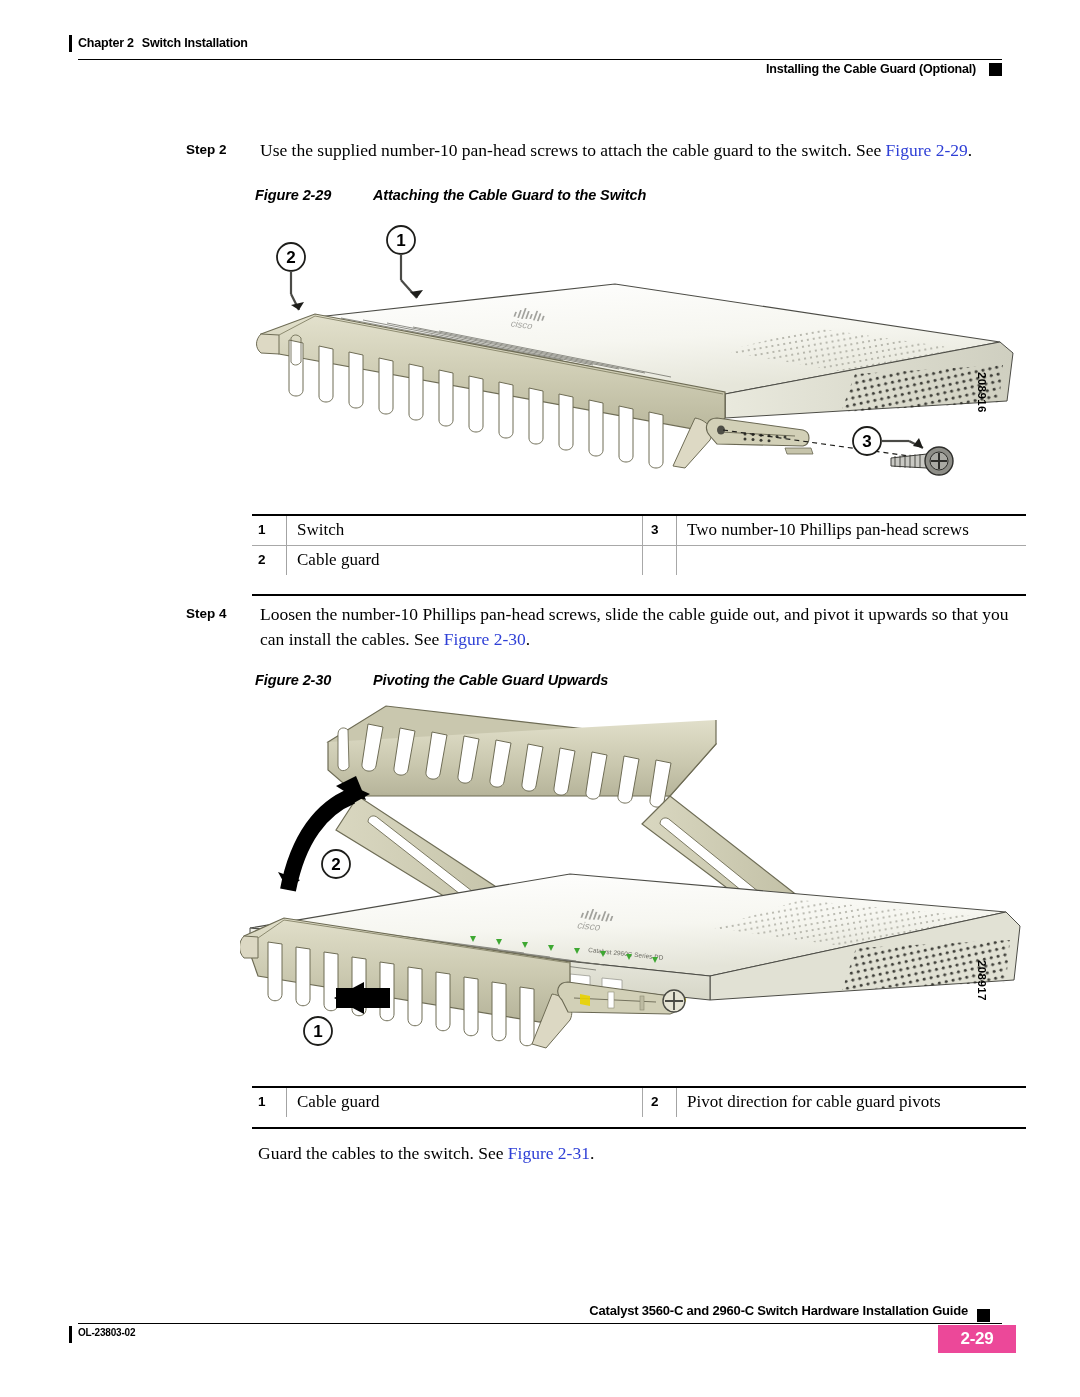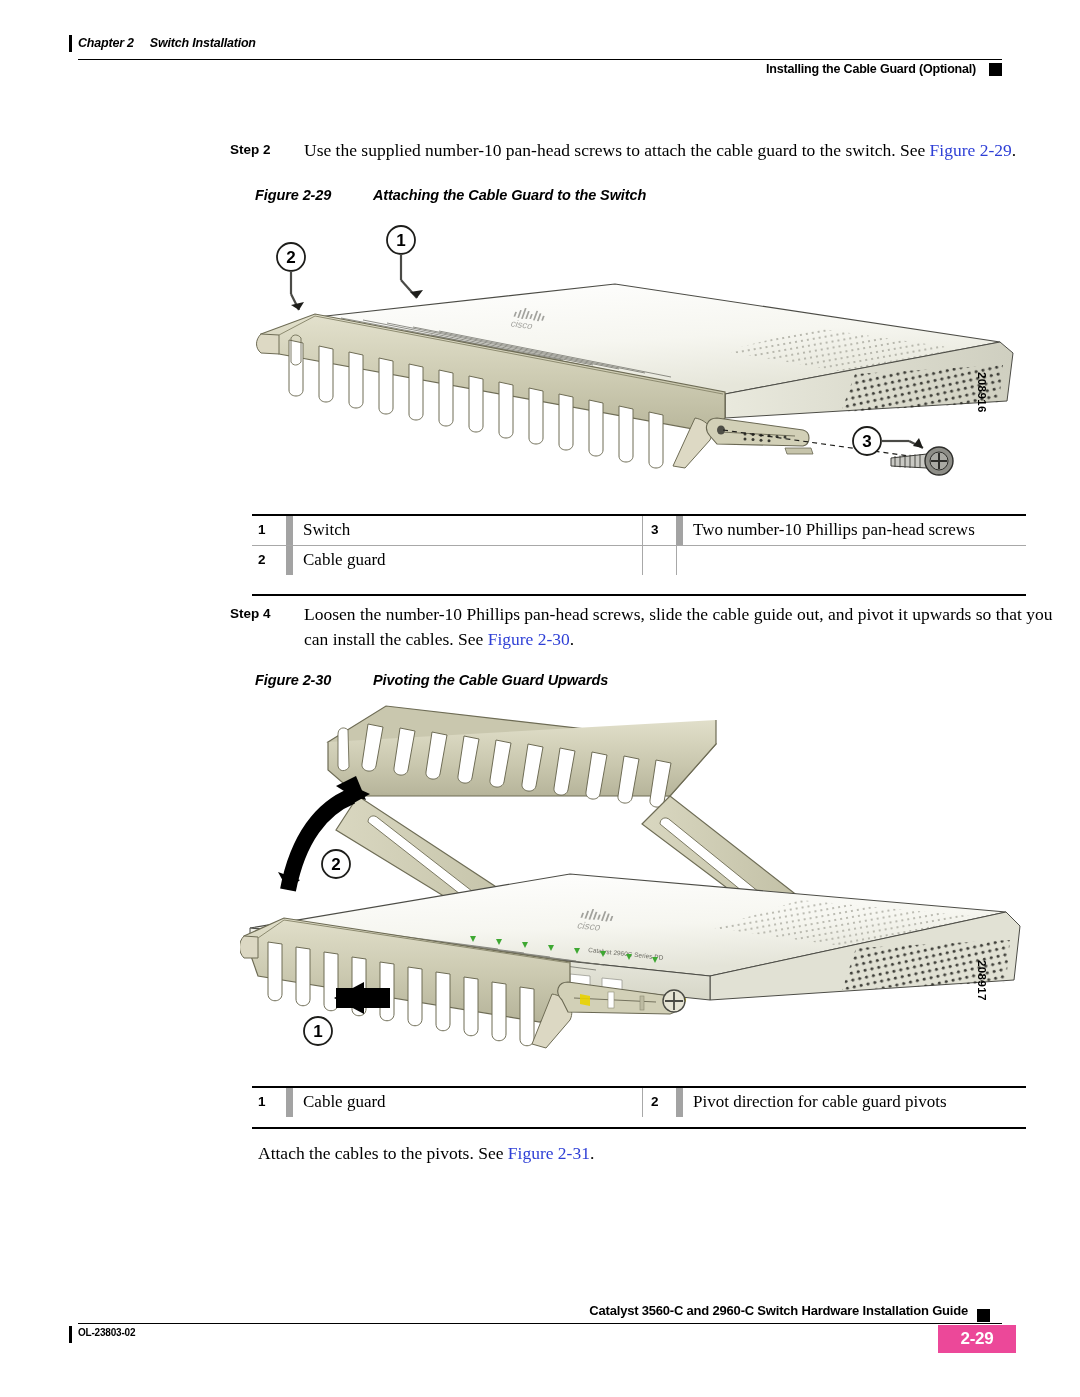--- a/index.html
+++ b/index.html
@@ -23,26 +23,25 @@
     top: 30px;
     width: 924px;
     height: 52px;
   }
   .hdr-left {
     position: absolute;
     left: 0;
     top: 6px;
     display: flex;
     align-items: baseline;
-    gap: 16px;
+    gap: 8px;
     font-family: "Liberation Sans", sans-serif;
     font-weight: bold;
     font-size: 12.5px;
     letter-spacing: -0.2px;
-    font-style: italic;
   }
   .hdr-bar {
     position: absolute;
     left: -9px;
     top: 5px;
     width: 2.5px;
     height: 17px;
     background: #000;
   }
   .hdr-rule {
@@ -71,21 +70,20 @@
     height: 13px;
     background: #000;
   }
 
   
   .step {
     position: absolute;
     display: flex;
     font-size: 17.5px;
     line-height: 1.45;
-    margin-left: 44px;
   }
   .step-label {
     font-family: "Liberation Sans", sans-serif;
     font-weight: bold;
     font-size: 13.5px;
     width: 74px;
     flex: 0 0 74px;
     padding-top: 2px;
   }
   .step-body {
@@ -130,21 +128,21 @@
     flex: 0 0 34px;
     font-family: "Liberation Sans", sans-serif;
     font-weight: bold;
     font-size: 13.5px;
     padding: 6px 0 7px 6px;
     box-sizing: border-box;
   }
   .cell-txt {
     flex: 1;
     padding: 4px 0 5px 10px;
-    border-left: 7px solid #a3a3a3;
+    border-left: 1px solid #a3a3a3;
     box-sizing: border-box;
   }
   .cell-txt.empty { border-left: 1px solid #a8a8a8; }
   .legend-half { display: flex; flex: 1; }
   .legend-half.left { flex: 0 0 390px; }
 
   
   .body-par {
     position: absolute;
     font-size: 17.5px;
@@ -670,21 +668,21 @@
       <div class="legend-half">
         <div class="cell-num" style="border-left:1px solid #a8a8a8; padding-left:8px;">2</div>
         <div class="cell-txt">Pivot direction for cable guard pivots</div>
       </div>
     </div>
   </div>
   <div class="rule-bot" style="top:41px;"></div>
 </div>
 
 <div class="body-par" style="left:258px; top:1143px; width:760px;">
-  <span>Attach the cables to the pivots. See </span><span class="link">Figure 2-31</span><span>.</span>
+  <span>Guard the cables to the switch. See </span><span class="link">Figure 2-31</span><span>.</span>
 </div>
 
 <div class="page-footer">
   <div class="ftr-right">Catalyst 3560-C and 2960-C Switch Hardware Installation Guide</div>
   <div class="ftr-square"></div>
   <div class="ftr-rule"></div>
   <div class="ftr-bar"></div>
   <div class="ftr-left">OL-23803-02</div>
   <div class="ftr-pagebox">2-29</div>
 </div>

